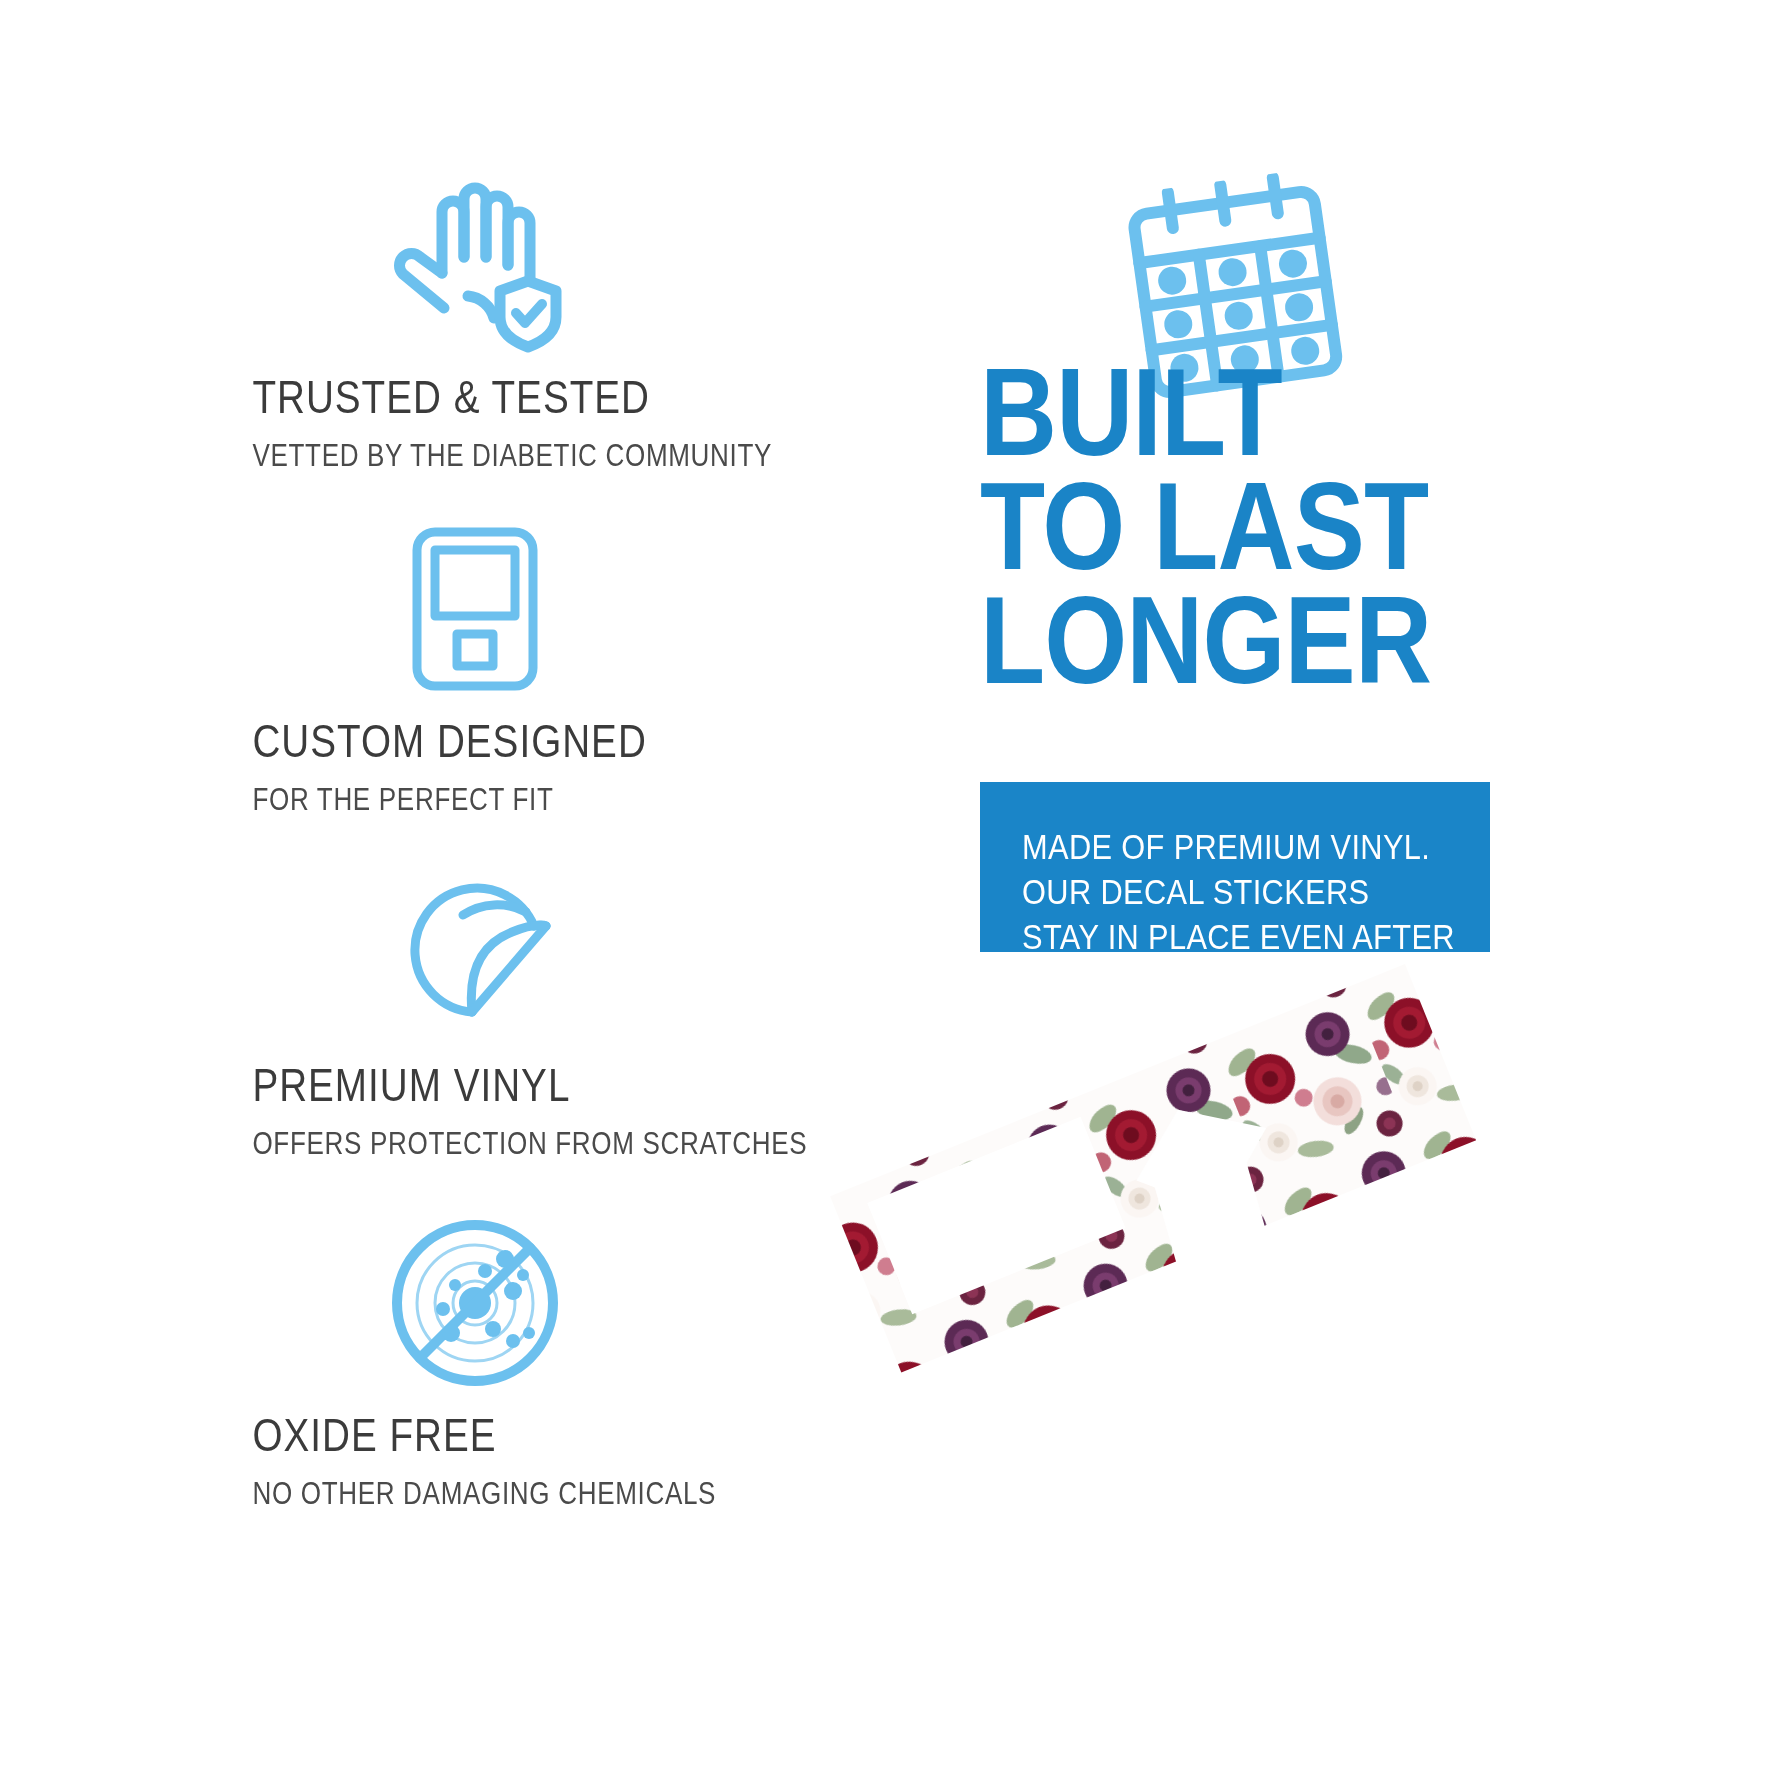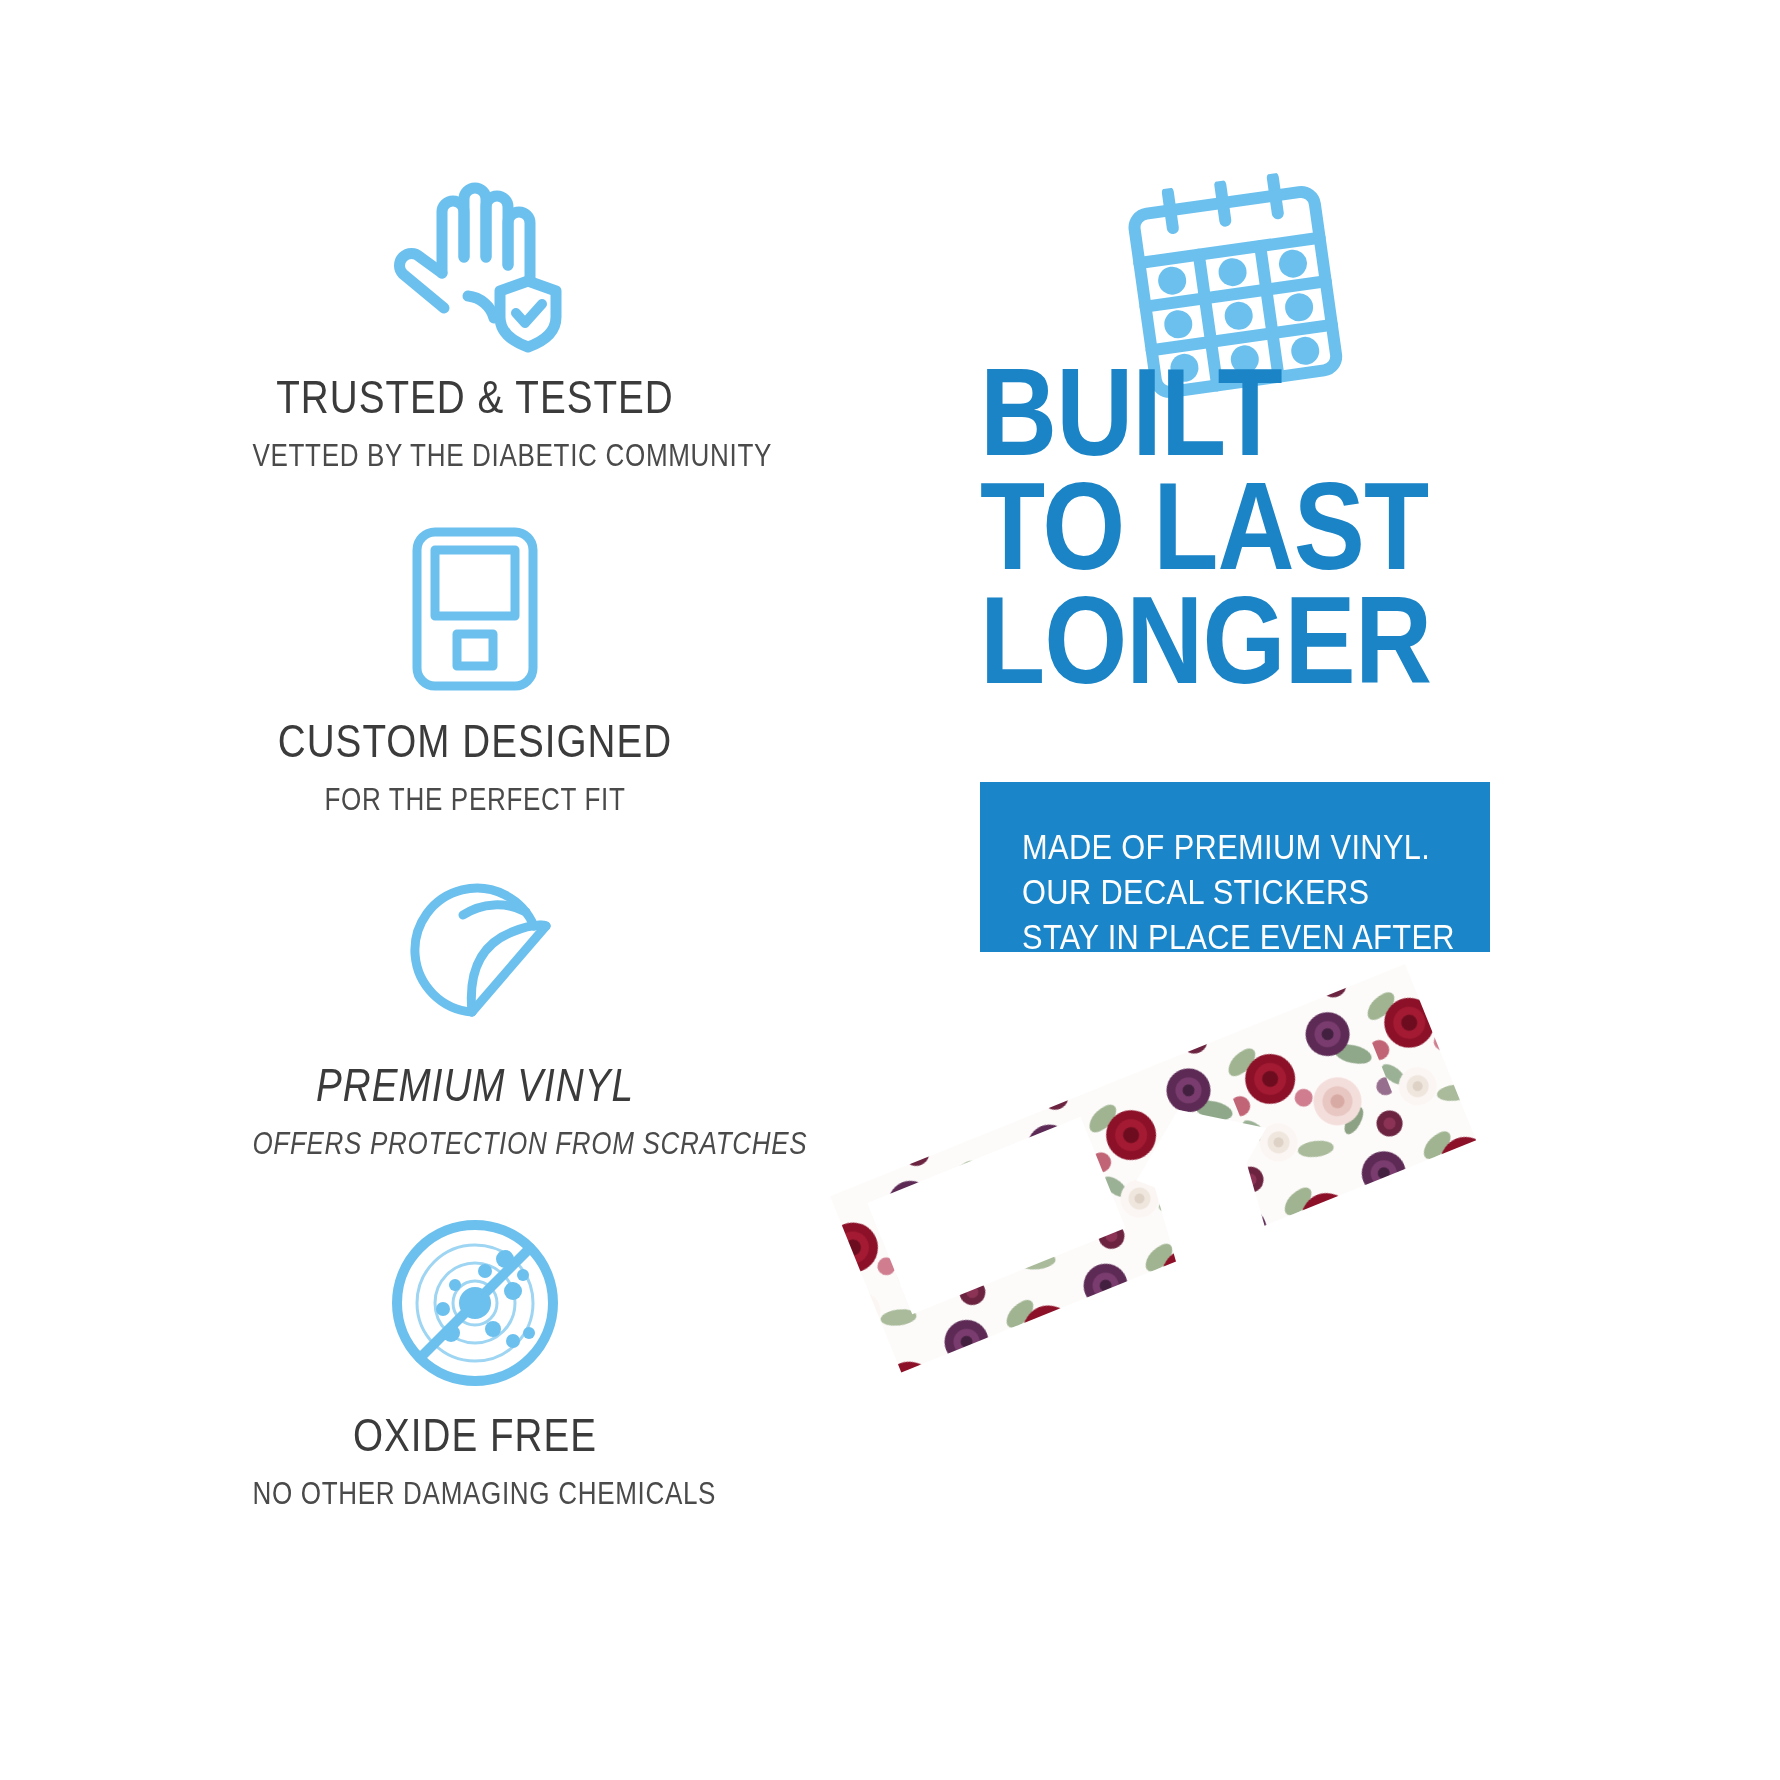--- a/index.html
+++ b/index.html
@@ -20,21 +20,20 @@
 
   
   #features-column {
     position: absolute;
     left: 210px;
     top: 160px;
     width: 530px;
   }
   .feature-block {
     width: 530px;
-    text-align: center;
     margin-bottom: 18px;
   }
   .feature-icon {
     height: 190px;
     display: flex;
     align-items: center;
     justify-content: center;
   }
   .feature-icon svg { display: block; }
   .feature-title {
@@ -52,21 +51,21 @@
     color: #4a4a4a;
     font-weight: 400;
     margin-top: 14px;
     transform: scaleX(0.84);
     white-space: nowrap;
   }
 
   
   #feature-0 .feature-icon { height: 200px; }
   #feature-1 { margin-top: 40px; }
-  #feature-2 { margin-top: 40px; font-style: italic; }
+  #feature-2 { margin-top: 40px; }
   #feature-3 { margin-top: 46px; }
 
   
   #right-column {
     position: absolute;
     left: 980px;
     top: 0;
     width: 800px;
     height: 1484px;
   }

